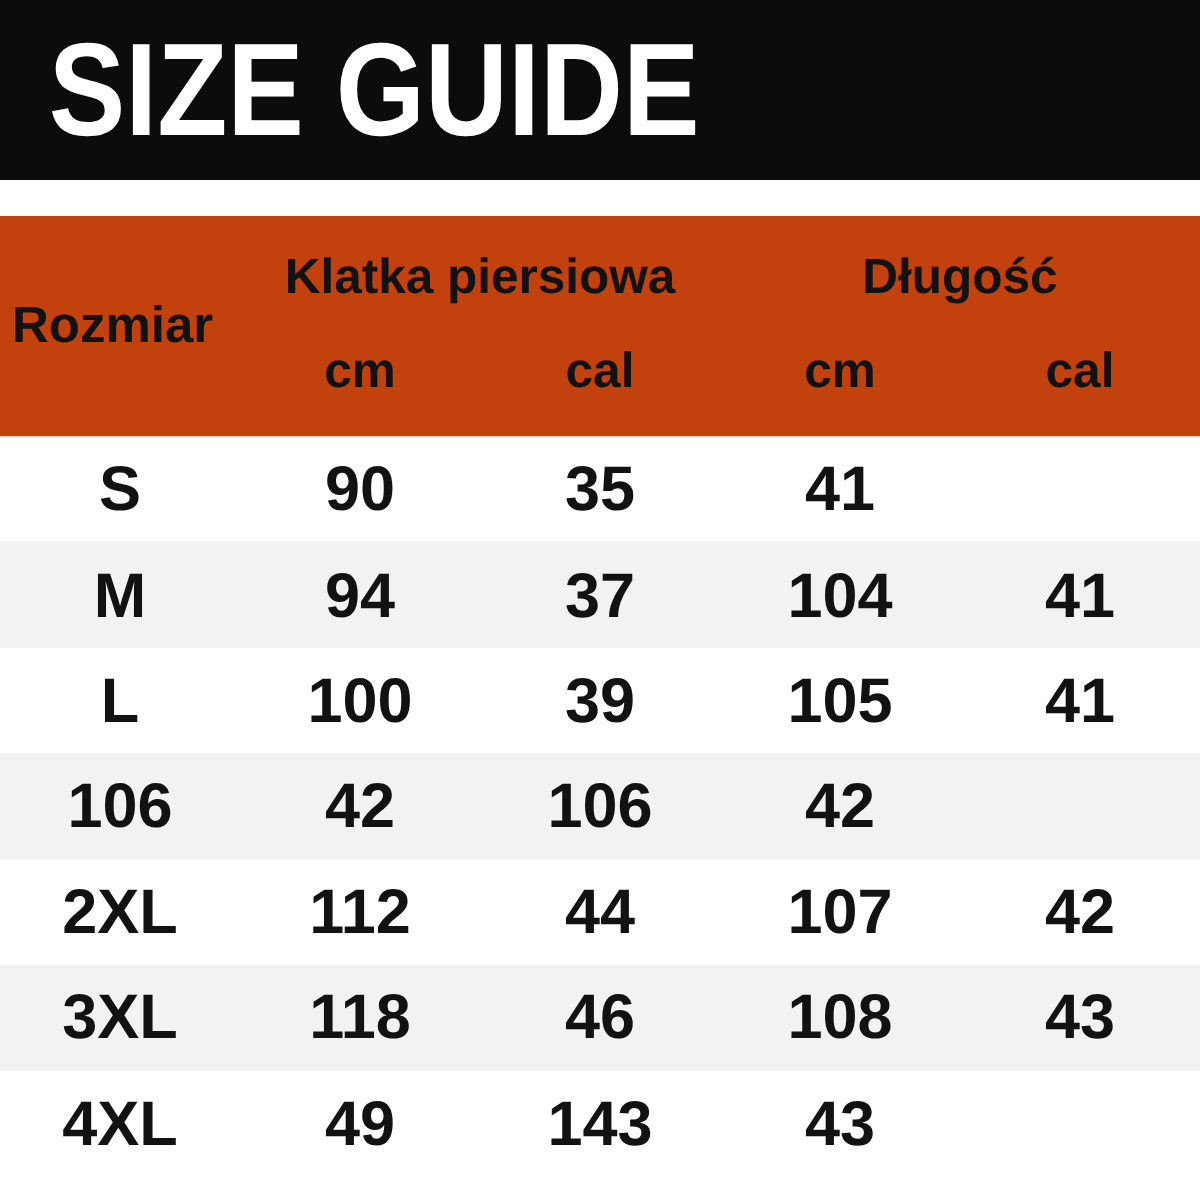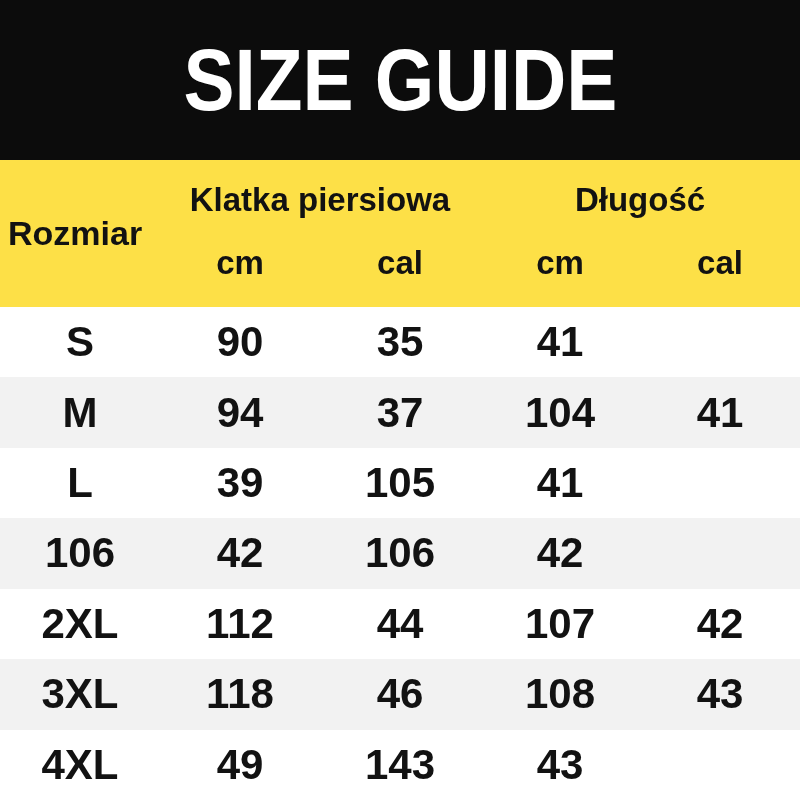--- a/index.html
+++ b/index.html
@@ -16,47 +16,47 @@
   }
   .page {
     width: 800px;
     height: 800px;
     display: flex;
     flex-direction: column;
   }
 
   
   .banner {
-    height: 160px;
+    height: 120px;
     background: #0c0c0c;
     display: flex;
     align-items: center;
-    justify-content: center;
     flex: none;
   }
   .banner .title {
     color: #ffffff;
     font-size: 88px;
     font-weight: 700;
     line-height: 1;
     white-space: nowrap;
     display: inline-block;
     transform: scaleX(0.87);
     transform-origin: center center;
     letter-spacing: 0px;
   }
 
   
   .header-band {
     height: 147px;
-    background: #fde047;
+    background: #c2410c;
     display: grid;
     grid-template-columns: repeat(5, 160px);
     grid-template-rows: 80px 67px;
     flex: none;
+    margin-top: 24px;
   }
   .corner-header {
     grid-column: 1;
     grid-row: 1 / 3;
     display: flex;
     align-items: center;
     padding-left: 8px;
     font-size: 34px;
     font-weight: 700;
   }
@@ -139,20 +139,21 @@
     <div class="row">
       <div class="cell">M</div>
       <div class="cell">94</div>
       <div class="cell">37</div>
       <div class="cell">104</div>
       <div class="cell">41</div>
     </div>
 
     <div class="row">
       <div class="cell">L</div>
+      <div class="cell">100</div>
       <div class="cell">39</div>
       <div class="cell">105</div>
       <div class="cell">41</div>
     </div>
 
     <div class="row">
       <div class="cell">106</div>
       <div class="cell">42</div>
       <div class="cell">106</div>
       <div class="cell">42</div>

